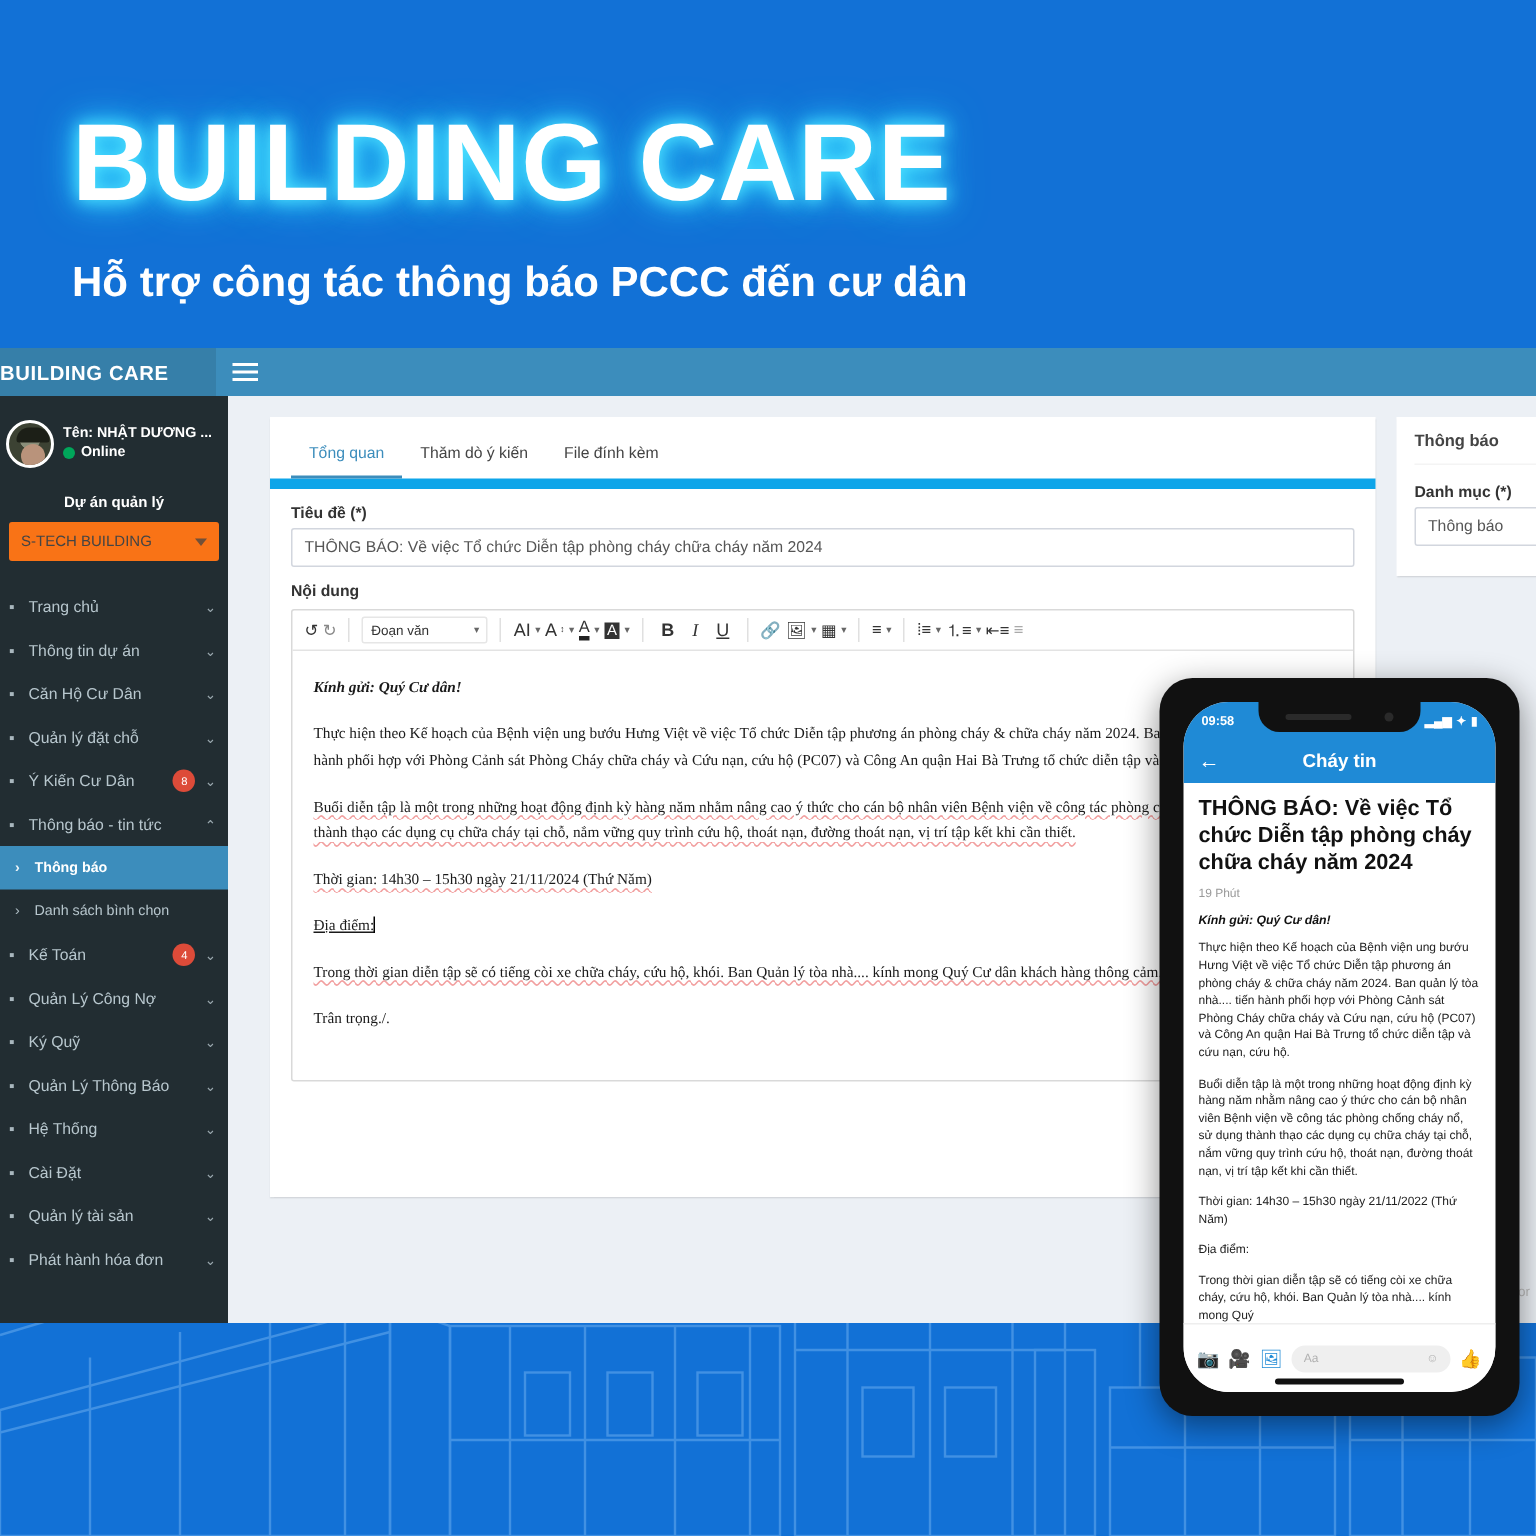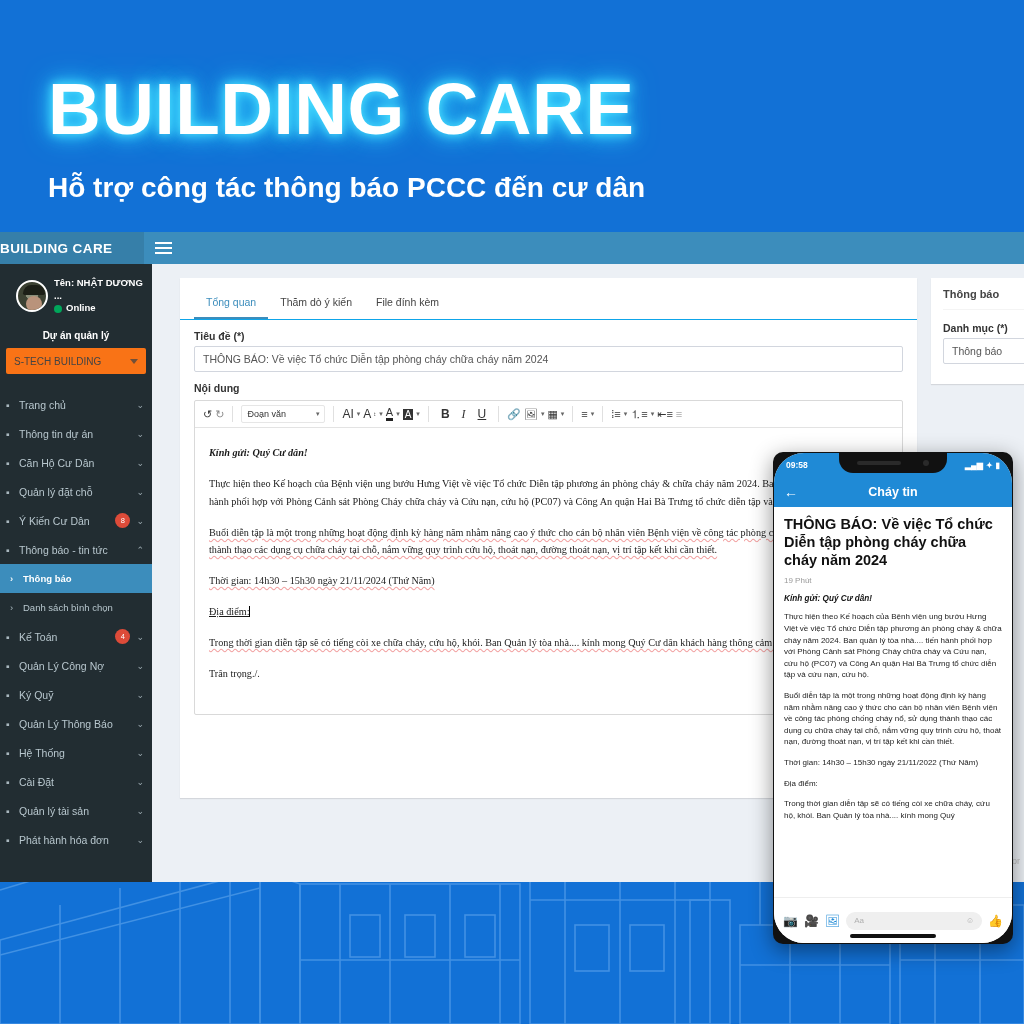--- a/index.html
+++ b/index.html
@@ -48,21 +48,21 @@
   }
   #hamburger { width: 38px; height: 32px; display:flex; flex-direction:column;
     justify-content:center; align-items:center; gap:3px; cursor:pointer; }
   #hamburger i { display:block; width:17px; height:2px; background:#fff; }
 
   
   #sidebar {
     position: absolute; left: 0; top: 32px; width: 152px; bottom: 0;
     background: #222d32; color: #b8c7ce;
   }
-  #user-panel { height: 56px; display: flex; align-items: center; padding: 8px 6px 0 16px; }
+  #user-panel { height: 56px; display: flex; align-items: center; padding: 8px 6px 0 4px; }
   #avatar {
     width: 32px; height: 32px; border-radius: 50%;
     background: radial-gradient(circle at 50% 38%, #8a8f7a 0 30%, #3c4233 32% 100%);
     border: 2px solid #fff; position: relative; overflow: hidden; flex: 0 0 auto;
   }
   #avatar::before { content:""; position:absolute; left:5px; top:3px; width:22px; height:10px;
     background:#1c1f17; border-radius: 10px 10px 2px 2px; }
   #avatar::after { content:""; position:absolute; left:8px; top:14px; width:16px; height:16px;
     background:#b9937b; border-radius:50%; }
   #user-info { margin-left: 6px; line-height: 1.35; }
@@ -98,21 +98,21 @@
     background:#ecf0f5; padding: 14px 0 0 28px; overflow:hidden;
   }
   #page-title { font-size:13.5px; font-weight:bold; color:#444; margin-bottom:12px; }
   #panels { display:flex; gap:14px; align-items:flex-start; }
 
   .card { background:#fff; border-top:0; box-shadow:0 1px 1px rgba(0,0,0,.1); }
   #main-card { width: 737px; flex:0 0 737px; padding: 0 0 10px 0; min-height: 520px; }
   #side-card { width: 200px; flex:0 0 200px; padding: 10px 12px 20px 12px; }
 
   
-  #tabs { display:flex; gap:0; padding: 14px 2px 0 14px; border-bottom:1px solid #0ea5e9; }
+  #tabs { display:flex; gap:0; padding: 14px 2px 0 14px; border-bottom:7px solid #0ea5e9; }
   .tab { font-size:10.5px; color:#444; padding: 4px 12px 9px 12px; cursor:pointer; }
   .tab.active { color:#3c8dbc; border-bottom:2px solid #3c8dbc; }
 
   .fld { padding: 10px 14px 0 14px; }
   .fld label { display:block; font-size:10.5px; color:#333; margin-bottom:4px; font-weight:bold; }
   .fld input[type=text] {
     width:100%; height:26px; border:1px solid #d2d6de; border-radius:2px;
     font-size:10.5px; color:#555; padding: 0 8px; font-family:inherit; background:#fff;
   }
 
@@ -145,22 +145,22 @@
   #side-title { font-size:11px; font-weight:bold; color:#444; padding-bottom:9px;
     border-bottom:1px solid #f4f4f4; }
   #side-card .fld { padding: 12px 0 0 0; }
 
   
   #edge-or { position:absolute; right:4px; bottom:16px; font-size:9px; color:#bdbdbd; }
 
   
   #phone {
     position:absolute; left:773px; top:452px; width:240px; height:492px; z-index:6;
-    background:#111; border-radius:10px; box-shadow: 0 6px 22px rgba(0,0,0,.45);
-    padding:1px;
+    background:#111; border-radius:22px; box-shadow: 0 6px 22px rgba(0,0,0,.45);
+    padding:16px;
   }
   #phone-screen { width:100%; height:100%; background:#fff; border-radius:30px;
     overflow:hidden; position:relative; }
   #notch { position:absolute; left:50%; transform:translateX(-50%); top:0;
     width:108px; height:20px; background:#111; border-radius: 0 0 14px 14px; z-index:4; }
   #notch .spk { position:absolute; left:18px; top:8px; width:44px; height:4px;
     background:#2a2a2a; border-radius:3px; }
   #notch .cam { position:absolute; right:18px; top:7px; width:6px; height:6px;
     background:#2a2a2a; border-radius:50%; }
   #ph-status { height:24px; background:#1f8ad6; color:#fff; display:flex;

